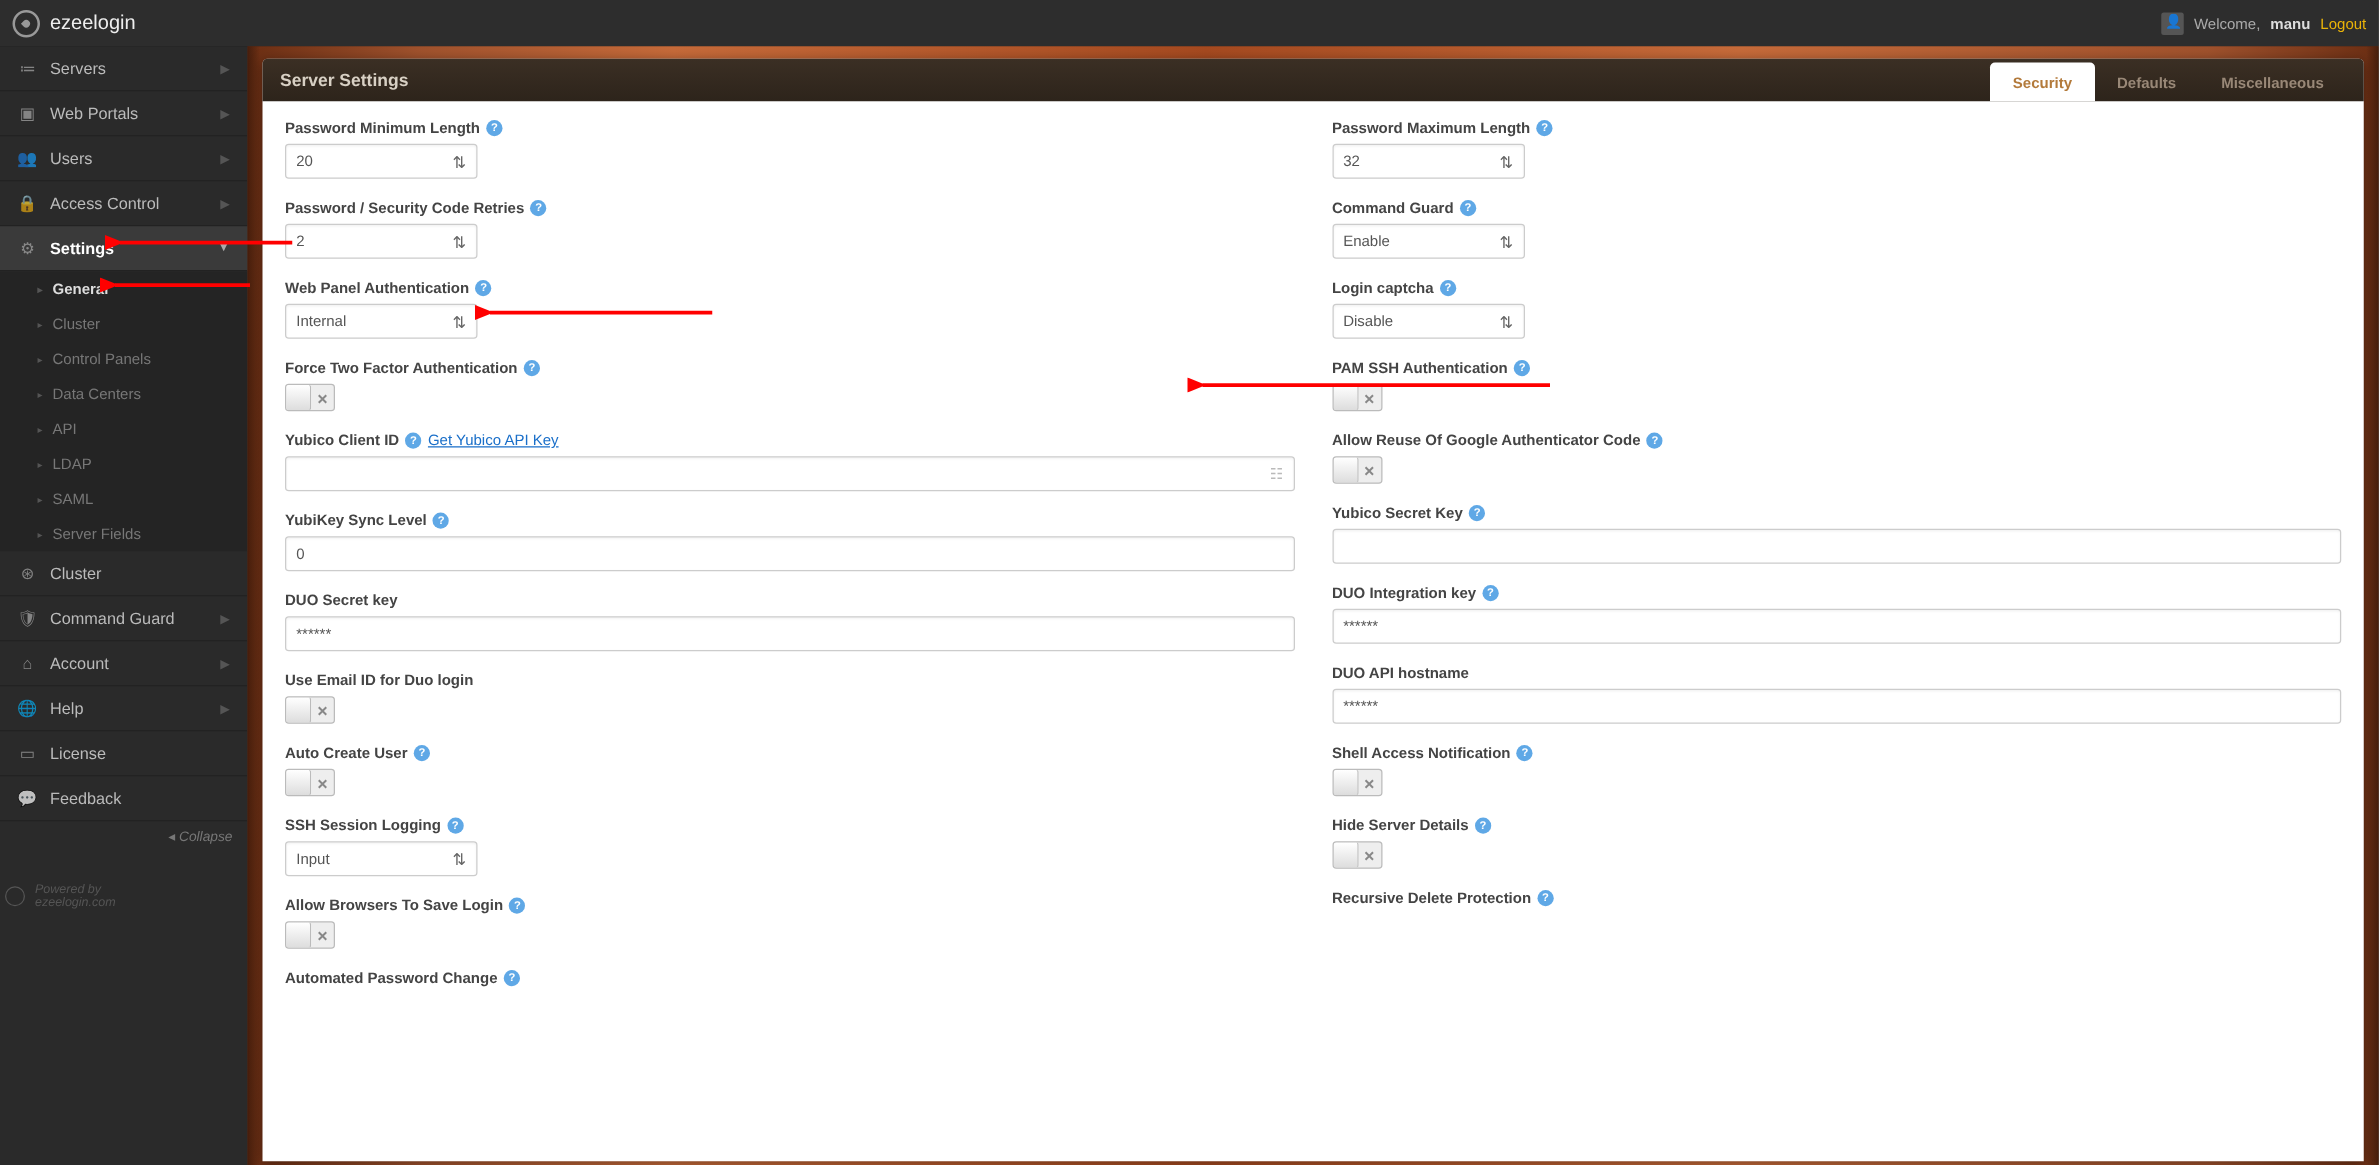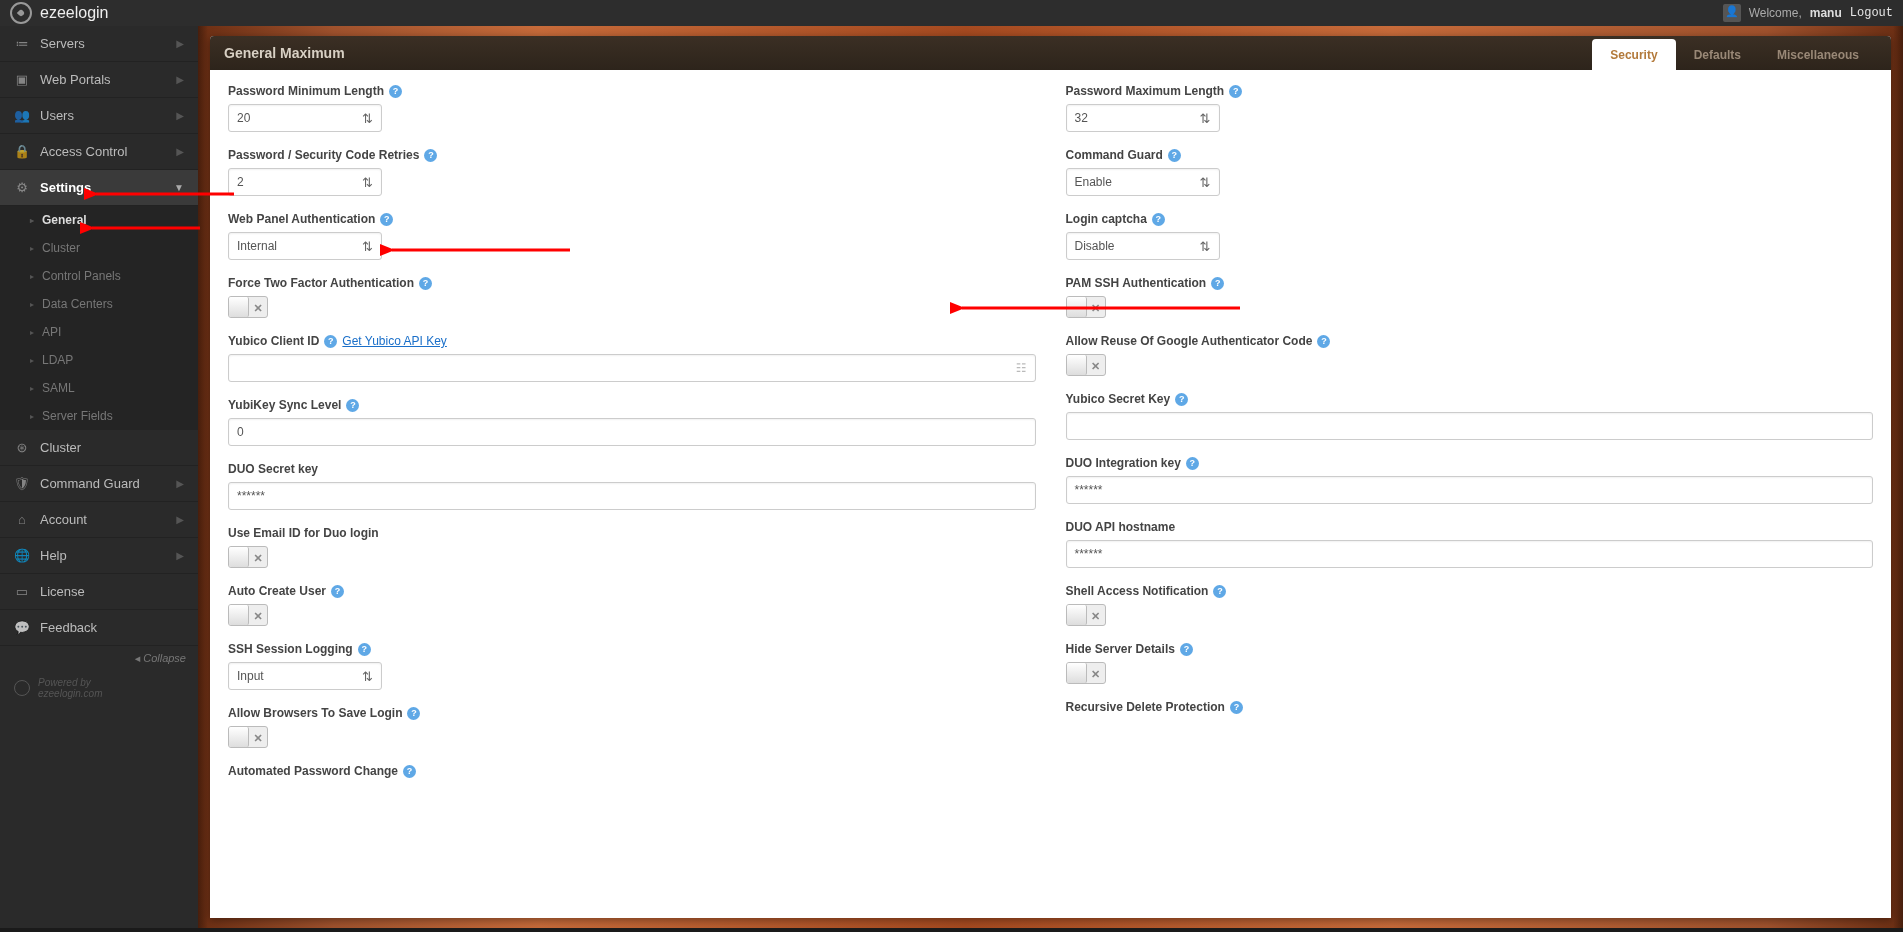--- a/index.html
+++ b/index.html
@@ -1,28 +1,28 @@
 <!DOCTYPE html>
 <html><head>
 <meta charset="utf-8">
 <style>
 * { margin: 0; padding: 0; box-sizing: border-box; font-family: Arial, Helvetica, sans-serif; }
 body { background: #1a1a1a; color: #333; overflow-x: hidden; }
 
 
-.topbar { background: #2d2d2d; height: 26px; display: flex; align-items: center; padding: 0 10px; color: #ccc; font-size: 15px; justify-content: space-between; }
+.topbar { background: #2d2d2d; height: 37px; display: flex; align-items: center; padding: 0 10px; color: #ccc; font-size: 15px; justify-content: space-between; }
 .brand { display: flex; align-items: center; gap: 8px; }
 .brand-icon { width: 22px; height: 22px; border: 2px solid #999; border-radius: 50%; display: inline-flex; align-items: center; justify-content: center; }
 .brand-icon::after { content: ''; width: 6px; height: 6px; background: #999; border-radius: 50% 50% 50% 0; transform: rotate(45deg); }
 .brand-name { color: #eee; font-size: 16px; }
 .userbox { display: flex; align-items: center; gap: 8px; font-size: 12px; color: #aaa; }
 .user-icon { width: 18px; height: 18px; background: #555; display: inline-block; border-radius: 2px; position: relative; }
 .user-icon::after { content: '👤'; font-size: 11px; position: absolute; top: 1px; left: 3px; color: #ccc; }
 .userbox b { color: #ddd; font-weight: bold; }
-.logout { color: #e5e5e5; cursor: pointer; font-family: Liberation Mono, monospace; }
+.logout { color: #eab308; cursor: pointer; }
 
 
 .wrap { display: flex; height: calc(100vh - 30px); }
 
 
 .sidebar { width: 198px; background: #2a2a2a; color: #aaa; font-size: 13px; flex-shrink: 0; display: flex; flex-direction: column; }
 .navitem { display: flex; align-items: center; padding: 10px 14px; border-bottom: 1px solid #222; cursor: pointer; position: relative; }
 .navitem .ico { width: 16px; margin-right: 10px; opacity: .7; display: inline-flex; justify-content: center; }
 .navitem .lbl { flex: 1; color: #bbb; }
 .navitem .chev { color: #555; font-size: 10px; }
@@ -31,21 +31,21 @@
 .navitem.active .chev { color: #aaa; }
 
 .subnav { background: #242424; }
 .subitem { padding: 7px 14px 7px 30px; font-size: 12px; color: #777; cursor: pointer; display: flex; align-items: center; gap: 8px; }
 .subitem::before { content: '▸'; font-size: 8px; color: #555; }
 .subitem.sel { color: #ddd; font-weight: bold; }
 
 .collapse { text-align: right; padding: 6px 12px; font-size: 11px; color: #777; font-style: italic; cursor: pointer; }
 .collapse::before { content: '◂'; margin-right: 3px; font-style: normal; }
 
-.powered { padding: 6px 14px; font-size: 10px; color: #555; display: flex; align-items: center; gap: 8px; }
+.powered { margin-top: 18px; padding: 6px 4px; font-size: 10px; color: #555; display: flex; align-items: center; gap: 8px; }
 .powered .pico { width: 16px; height: 16px; border: 1px solid #555; border-radius: 50%; }
 .powered .ptxt { line-height: 1.1; font-style: italic; }
 
 
 .content-outer { flex: 1; background: linear-gradient(90deg, #6b2e13 0%, #a0522d 8%, #c76b3a 20%, #a64a20 45%, #c76b3a 70%, #a0522d 92%, #6b2e13 100%); padding: 10px 12px; overflow: auto; position: relative; }
 .content-outer::before, .content-outer::after { content:''; position: absolute; top: 0; bottom: 0; width: 10px; background: linear-gradient(90deg, rgba(0,0,0,.35), transparent); }
 .content-outer::before { left: 0; }
 .content-outer::after { right: 0; transform: scaleX(-1); }
 
 .panel { background: #fff; border-radius: 4px 4px 0 0; box-shadow: 0 2px 10px rgba(0,0,0,.4); min-height: 100%; position: relative; z-index: 1; }
@@ -178,21 +178,21 @@
       <span class="ptxt">
         <span>Powered by</span><br>
         <span>ezeelogin.com</span>
       </span>
     </div>
   </div>
 
   <div class="content-outer">
     <div class="panel">
       <div class="panel-head">
-        <span class="title">General Maximum</span>
+        <span class="title">Server Settings</span>
         <div class="tabs">
           <div class="tab active">Security</div>
           <div class="tab">Defaults</div>
           <div class="tab">Miscellaneous</div>
         </div>
       </div>
 
       <div class="panel-body">
 
         <div class="col">

